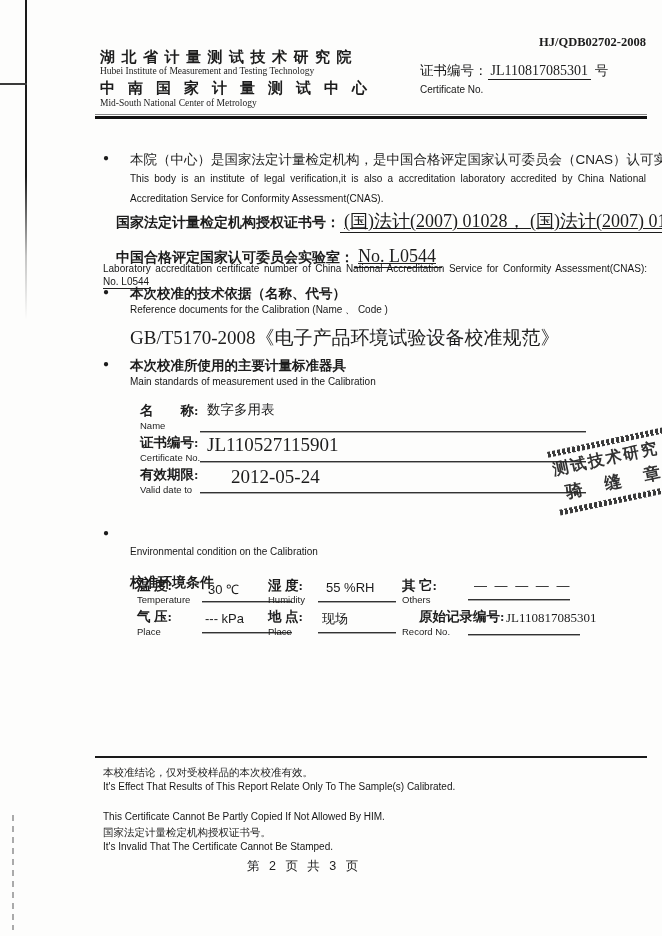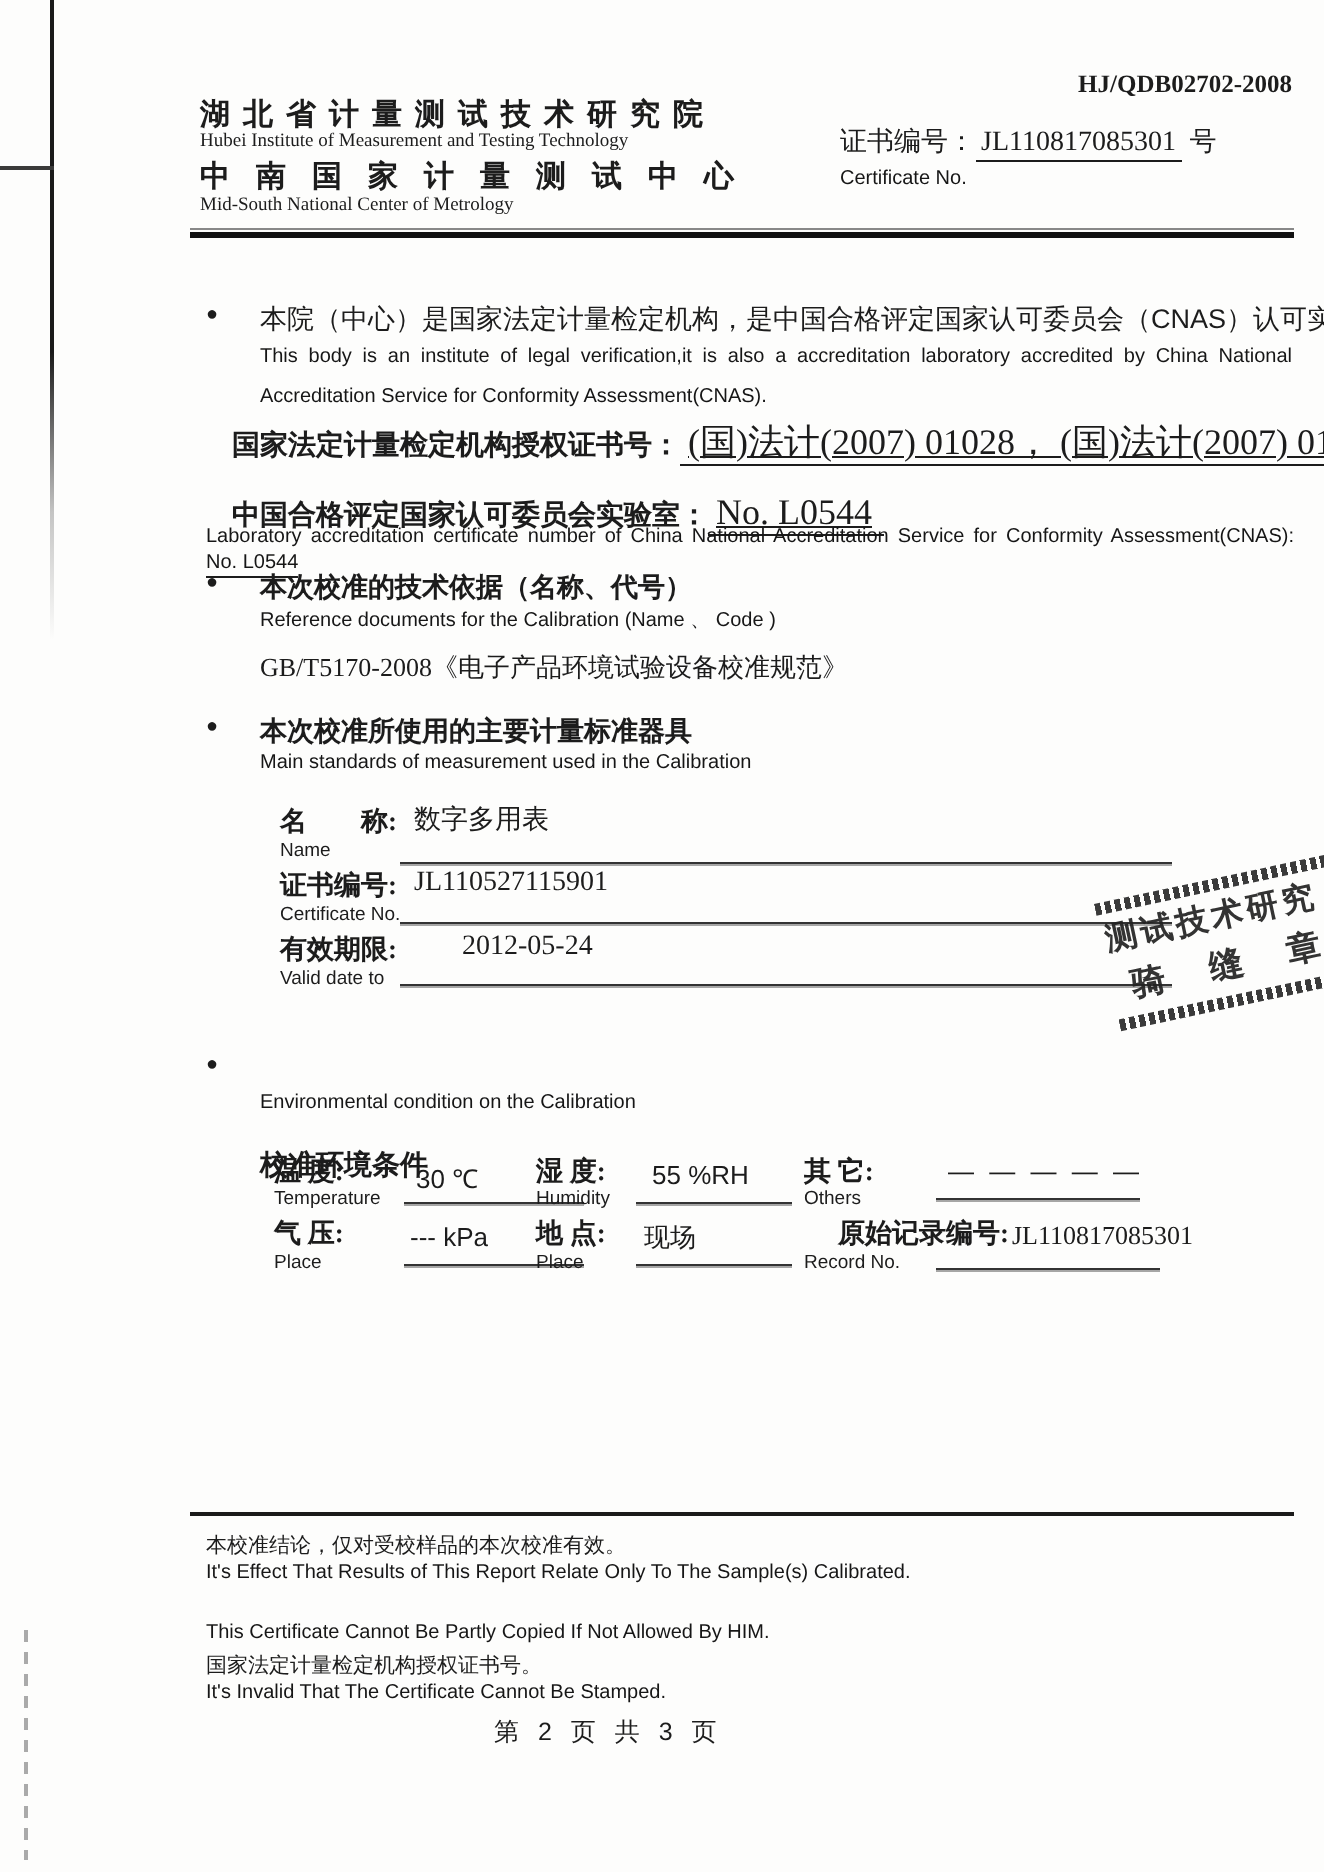--- a/index.html
+++ b/index.html
@@ -47,28 +47,28 @@
   .s1-auth-en{top:232px;left:130px;}
   .s1-cnas{top:246px;left:116px;white-space:nowrap;}
   .s1-cnas-en{top:263px;left:103px;width:544px;text-align:justify;text-align-last:justify;}
   .s1-cnas-en2{top:276px;left:103px;}
   .u-inline{border-bottom:1px solid #1c1c1c;padding-bottom:1px;}
 
   
   .sec-title{font-size:13.5px;font-weight:bold;white-space:nowrap;}
   .s2-title{top:285px;left:130px;}
   .s2-en{top:303px;left:130px;}
-  .s2-val{top:325px;left:130px;font-family:"Liberation Serif",serif;font-size:13px;}
+  .s2-val{top:325px;left:130px;font-family:"Liberation Serif",serif;font-size:19px;}
 
   
   .s3-title{top:357px;left:130px;}
   .s3-en{top:376px;left:130px;}
   .frow-zh{font-family:"Liberation Serif",serif;font-size:13.5px;font-weight:600;white-space:nowrap;}
   .frow-en{font-size:9.5px;}
-  .fval-serif{font-family:"Liberation Serif",serif;font-size:14px;white-space:nowrap;}
+  .fval-serif{font-family:"Liberation Serif",serif;font-size:19px;white-space:nowrap;}
   .fval-sans{font-size:13.5px;white-space:nowrap;}
   .uline{height:2px;background:linear-gradient(#333 0 1px,rgba(60,60,60,.45) 1px 100%);}
   .r1-zh{top:402px;left:140px;} .r1-en{top:420px;left:140px;}
   .r1-val{top:401px;left:207px;} .r1-u{top:431px;left:200px;width:386px;}
   .r2-zh{top:434px;left:140px;} .r2-en{top:452px;left:140px;}
   .r2-val{top:434px;left:207px;} .r2-u{top:461px;left:200px;width:386px;}
   .r3-zh{top:466px;left:140px;} .r3-en{top:484px;left:140px;}
   .r3-val{top:466px;left:207px;margin-left:24px;} .r3-u{top:492px;left:200px;width:386px;}
 
   

